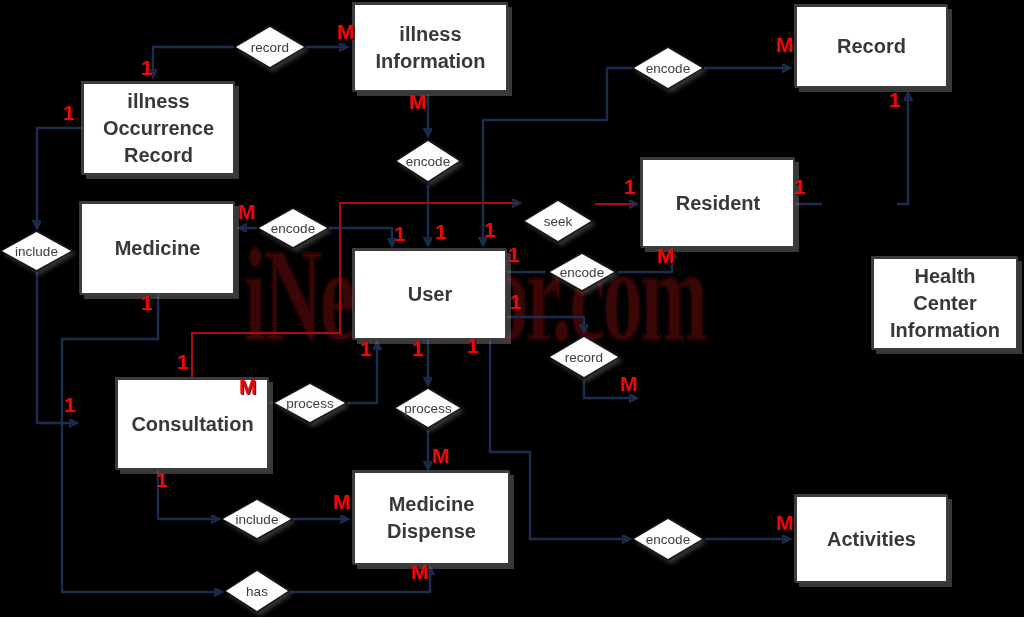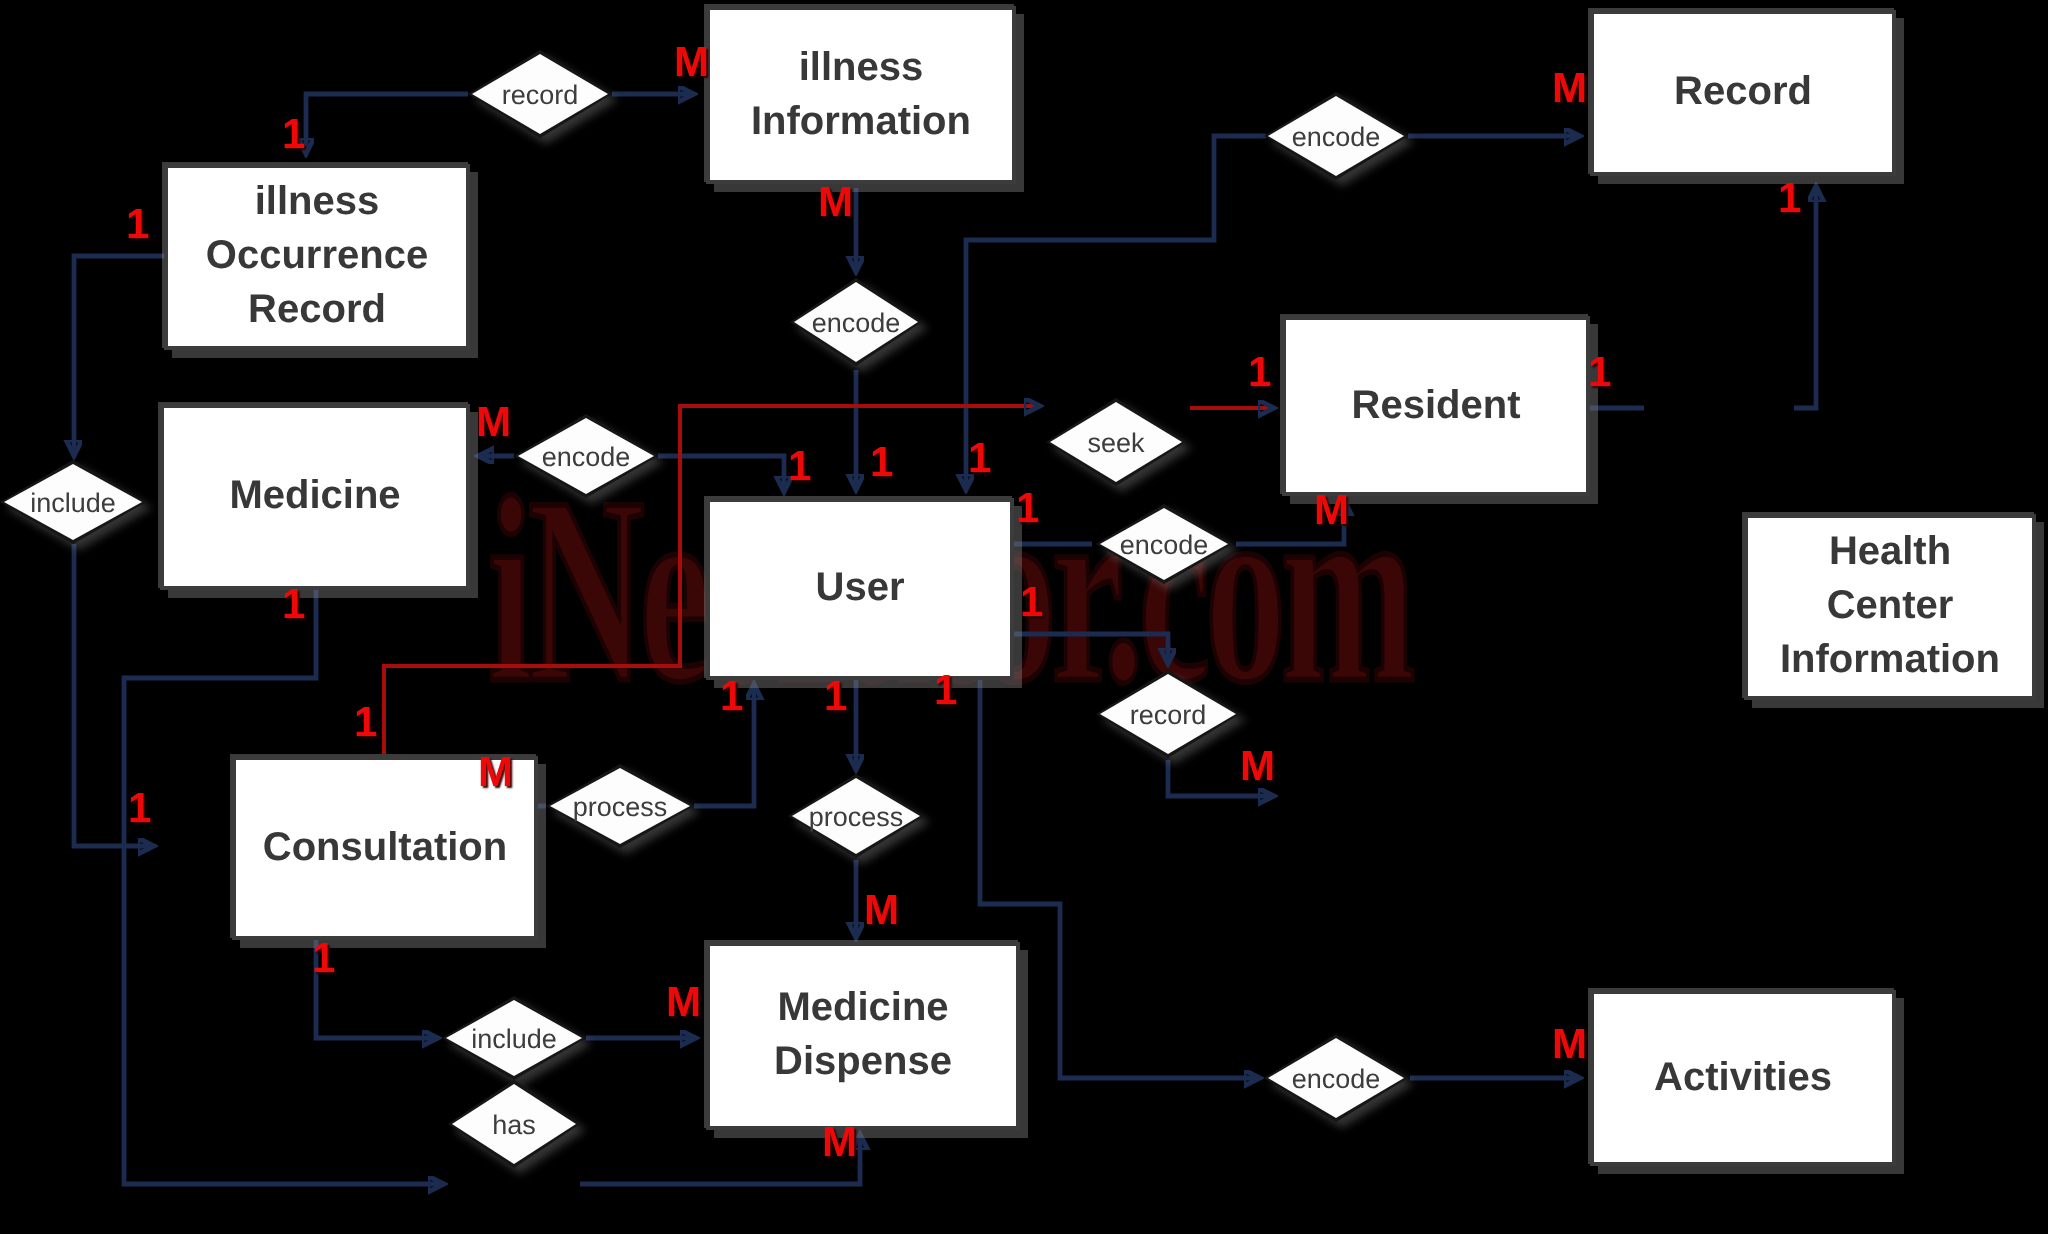--- a/index.html
+++ b/index.html
@@ -47,21 +47,21 @@
   .d3{left:523px;top:199px;width:70px;height:44px;}
   .d4{left:823px;top:183px;width:74px;height:42px;}
   .d5{left:257px;top:207px;width:72px;height:42px;}
   .d6{left:0px;top:230px;width:73px;height:42px;}
   .d7{left:548px;top:252px;width:68px;height:40px;}
   .d8{left:548px;top:335px;width:72px;height:44px;}
   .d9{left:273px;top:382px;width:74px;height:42px;}
   .d10{left:394px;top:387px;width:68px;height:42px;}
   .d11{left:221px;top:498px;width:72px;height:42px;}
   .d12{left:632px;top:517px;width:72px;height:44px;}
-  .d13{left:224px;top:540px;width:66px;height:44px;}
+  .d13{left:224px;top:569px;width:66px;height:44px;}
   
   .card{position:absolute;z-index:4;font-weight:bold;font-size:21px;color:#ee0808;
     text-shadow:1px 1px 1px #320000;line-height:1;}
   .c0{left:141px;top:57px;}  .c1{left:337px;top:21px;}  .c2{left:409px;top:91px;}
   .c3{left:435px;top:221px;} .c4{left:776px;top:34px;}  .c5{left:484px;top:219px;}
   .c6{left:394px;top:223px;} .c7{left:238px;top:201px;} .c8{left:63px;top:102px;}
   .c9{left:64px;top:394px;}  .c10{left:177px;top:351px;}.c11{left:624px;top:176px;}
   .c12{left:794px;top:176px;}.c13{left:889px;top:89px;} .c14{left:508px;top:244px;}
   .c15{left:657px;top:245px;}.c16{left:510px;top:291px;}.c17{left:620px;top:373px;}
   .c18{left:360px;top:338px;}.c19{left:239px;top:376px;}.c20{left:412px;top:338px;}

